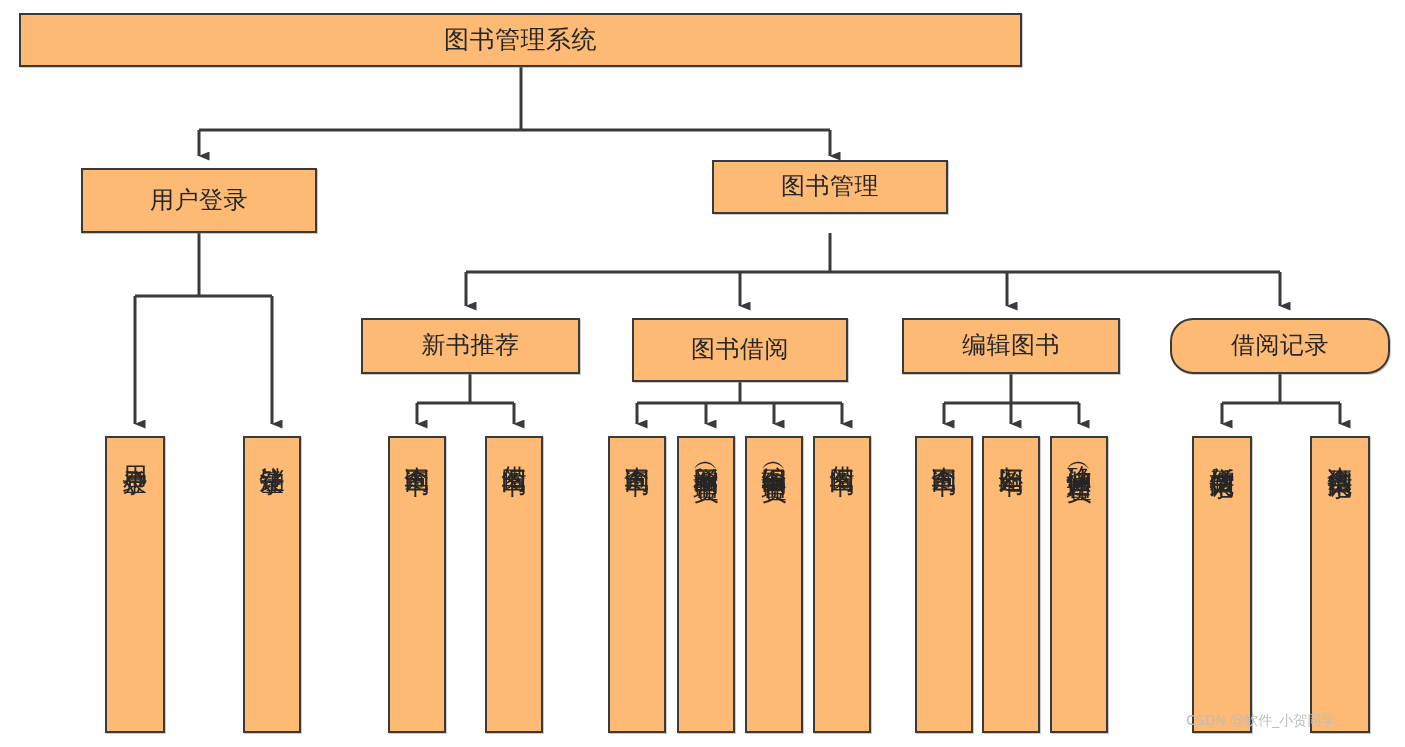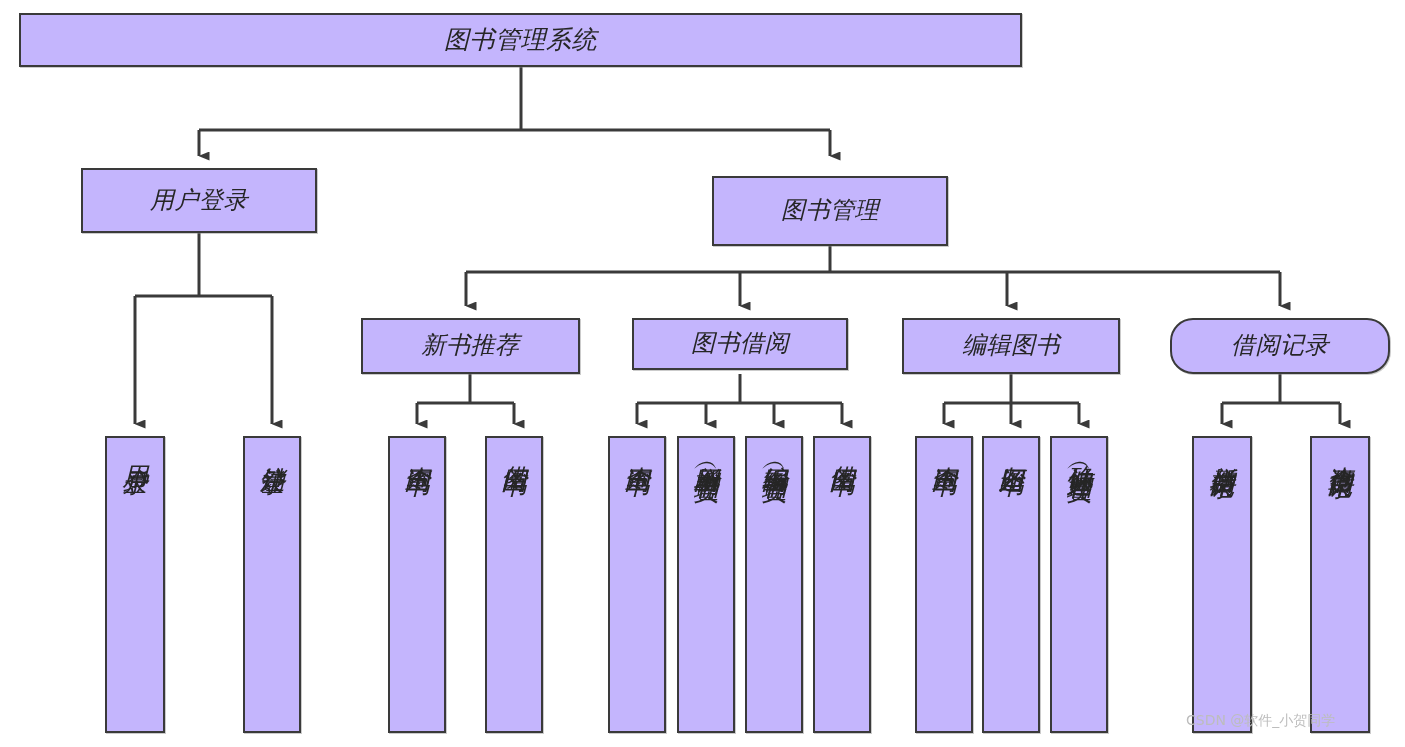--- a/index.html
+++ b/index.html
@@ -18,27 +18,26 @@
   svg.connector-layer {
     position: absolute;
     left: 0; top: 0;
     width: 1405px;
     height: 747px;
     pointer-events: none;
   }
   .node {
     position: absolute;
     border: 2.5px solid #3a3a3a;
-    background: #c4b5fd;
+    background: #fdba74;
     display: flex;
     align-items: center;
     justify-content: center;
     color: #262626;
     box-shadow: 1px 1px 0 rgba(140,140,140,0.45);
-    font-style: italic;
   }
   .node .node-label {
     display: block;
     text-align: center;
     line-height: 1.22;
     letter-spacing: 0.5px;
   }
   .node.horizontal .node-label {
     writing-mode: horizontal-tb;
     font-size: 24px;
@@ -122,28 +121,28 @@
     </g>
   </svg>
 
   <div class="node horizontal" id="node-root" style="left:19px; top:13px; width:1003px; height:54px;">
     <span class="node-label">图书管理系统</span>
   </div>
 
   <div class="node horizontal" style="left:81px; top:168px; width:236px; height:65px;">
     <span class="node-label">用户登录</span>
   </div>
-  <div class="node horizontal" style="left:712px; top:176px; width:236px; height:70px;">
+  <div class="node horizontal" style="left:712px; top:160px; width:236px; height:54px;">
     <span class="node-label">图书管理</span>
   </div>
 
   <div class="node horizontal" style="left:361px; top:318px; width:219px; height:56px;">
     <span class="node-label">新书推荐</span>
   </div>
-  <div class="node horizontal" style="left:632px; top:318px; width:216px; height:52px;">
+  <div class="node horizontal" style="left:632px; top:318px; width:216px; height:64px;">
     <span class="node-label">图书借阅</span>
   </div>
   <div class="node horizontal" style="left:902px; top:318px; width:218px; height:56px;">
     <span class="node-label">编辑图书</span>
   </div>
   <div class="node horizontal" style="left:1170px; top:318px; width:220px; height:56px;border-radius:23px;">
     <span class="node-label">借阅记录</span>
   </div>
 
   <div class="node vertical" style="left:105px; top:436px; width:60px; height:297px;">

